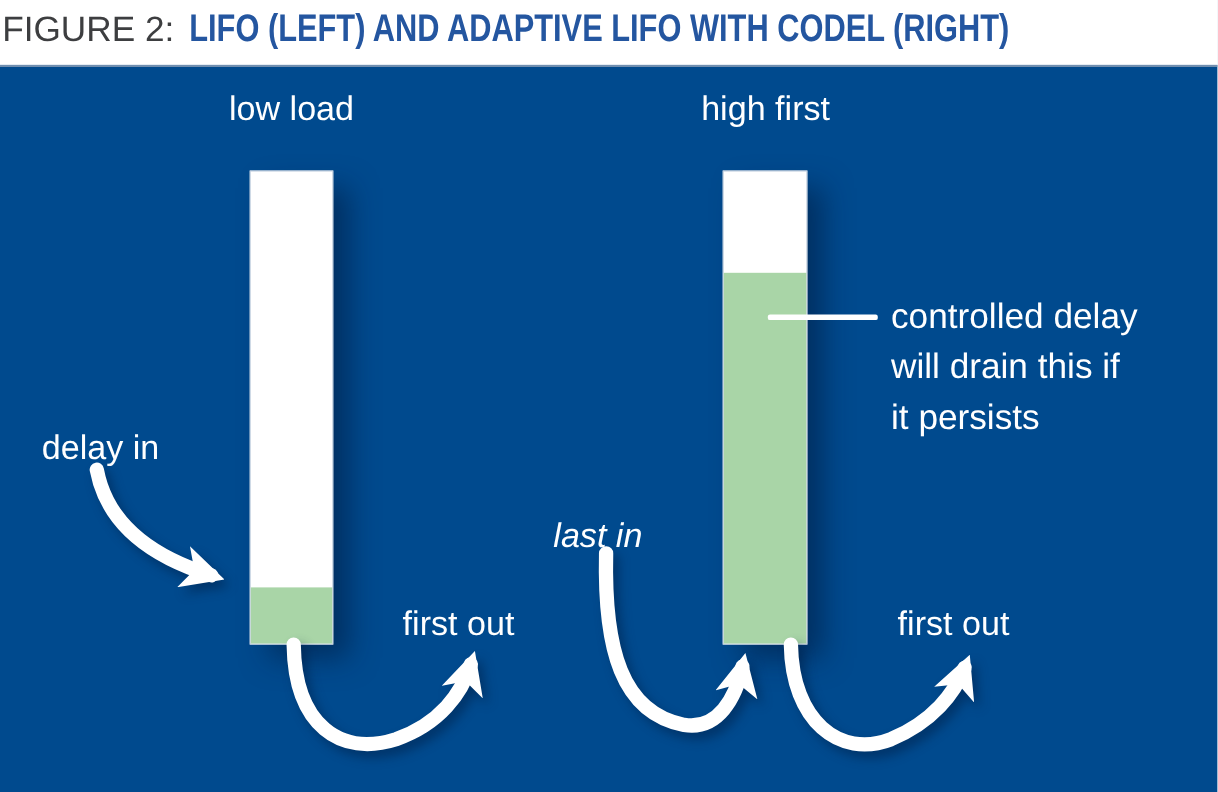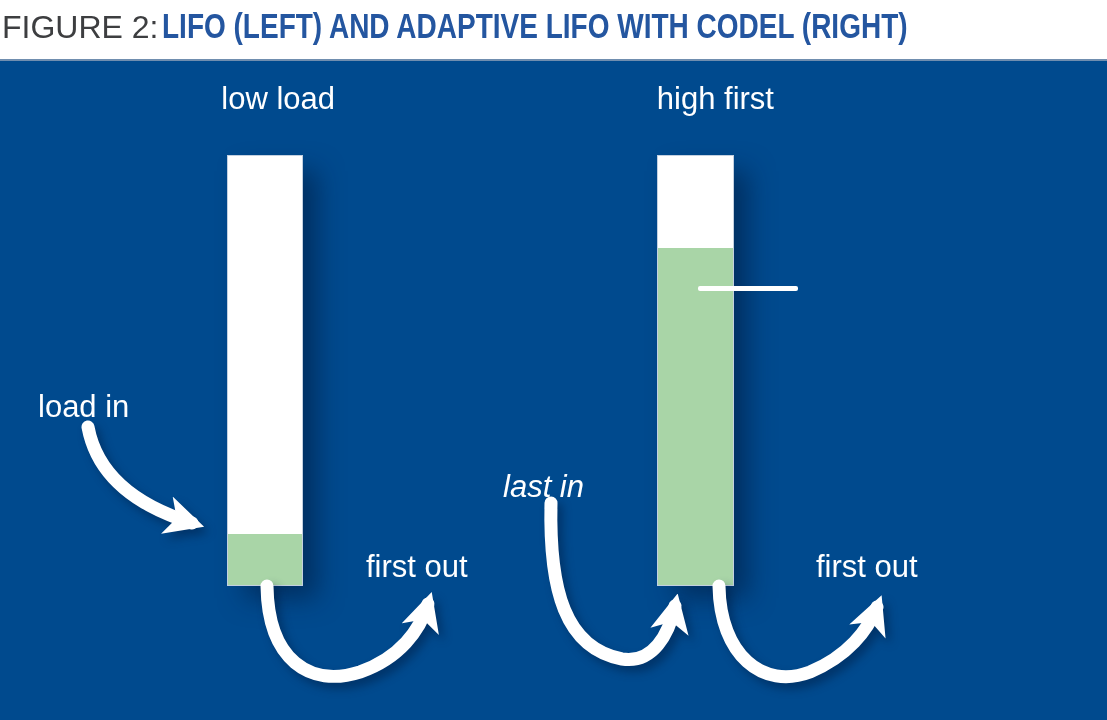--- a/index.html
+++ b/index.html
@@ -6,21 +6,21 @@
   .canvas{
     position:relative;
     width:1107px;height:720px;
     overflow:hidden;
     background:#ffffff;
     font-family:"Liberation Sans", sans-serif;
   }
   
   .title-row{
     position:absolute;left:2px;top:6px;
-    display:flex;align-items:baseline;gap:4px;
+    display:flex;align-items:baseline;gap:14px;
     white-space:nowrap;
   }
   .fig-label{
     font-size:32px;color:#3d3e40;letter-spacing:0px;
   }
   .fig-title{
     font-size:35px;font-weight:bold;color:#2456a0;
     letter-spacing:0px;
     transform:scaleX(0.80);transform-origin:left bottom;
     display:inline-block;
@@ -29,21 +29,21 @@
   .panel{
     position:absolute;left:0;top:59px;width:1107px;height:661px;
     background:#004a8e;
     border-top:2px solid rgba(150,165,185,0.75);
     box-sizing:border-box;
   }
   .lbl{
     position:absolute;color:#ffffff;font-size:31px;line-height:1.1;
     white-space:nowrap;
   }
-  .center{text-align:right;}
+  .center{text-align:center;}
   
   .bar{
     position:absolute;top:94px;height:431px;background:#ffffff;
     border:1px solid rgba(185,200,218,0.85);box-sizing:border-box;
     box-shadow:16px 14px 26px -2px rgba(0,25,60,0.55);
     display:flex;flex-direction:column;justify-content:flex-end;
   }
   .bar-left{left:227px;width:76px;}
   .bar-right{left:657px;width:77px;}
   .fill{width:100%;background:#a9d5a7;}
@@ -85,30 +85,35 @@
     <div class="lbl center" style="left:618px;top:21px;width:156px;">high first</div>
 
     <div class="bar bar-left">
       <div class="fill fill-low"></div>
     </div>
 
     <div class="bar bar-right">
       <div class="fill fill-high"></div>
     </div>
 
-    <div class="lbl" style="left:38px;top:329px;">load in</div>
+    <div class="lbl" style="left:38px;top:329px;">delay in</div>
 
     <div class="lbl" style="left:366px;top:489px;">first out</div>
 
     <div class="lbl" style="left:503px;top:409px;font-style:italic;">last in</div>
 
     <div class="lbl" style="left:816px;top:489px;">first out</div>
 
     <div class="leader"></div>
 
+    <div class="callout">
+      <div>controlled delay</div>
+      <div>will drain this if</div>
+      <div>it persists</div>
+    </div>
 
   </div>
 
   <svg class="arrows" viewBox="0 0 1107 720" xmlns="http://www.w3.org/2000/svg">
     <defs>
       <marker id="ah" viewBox="0 0 4 4" markerWidth="3" markerHeight="3" refX="2.7" refY="2" orient="auto" markerUnits="strokeWidth">
         <path d="M0,0 L4,2 L0,4 L1.05,2 Z" fill="#ffffff"></path>
       </marker>
     </defs>
 

